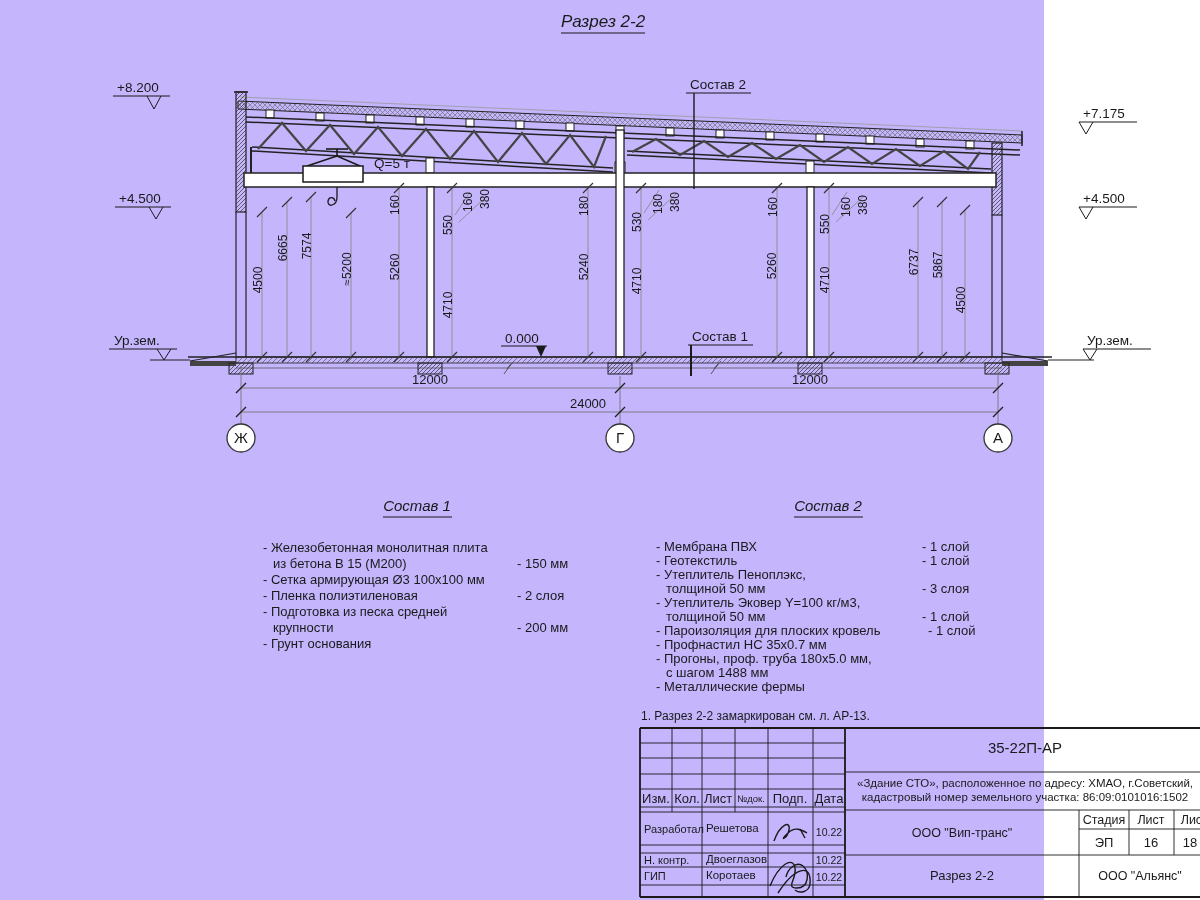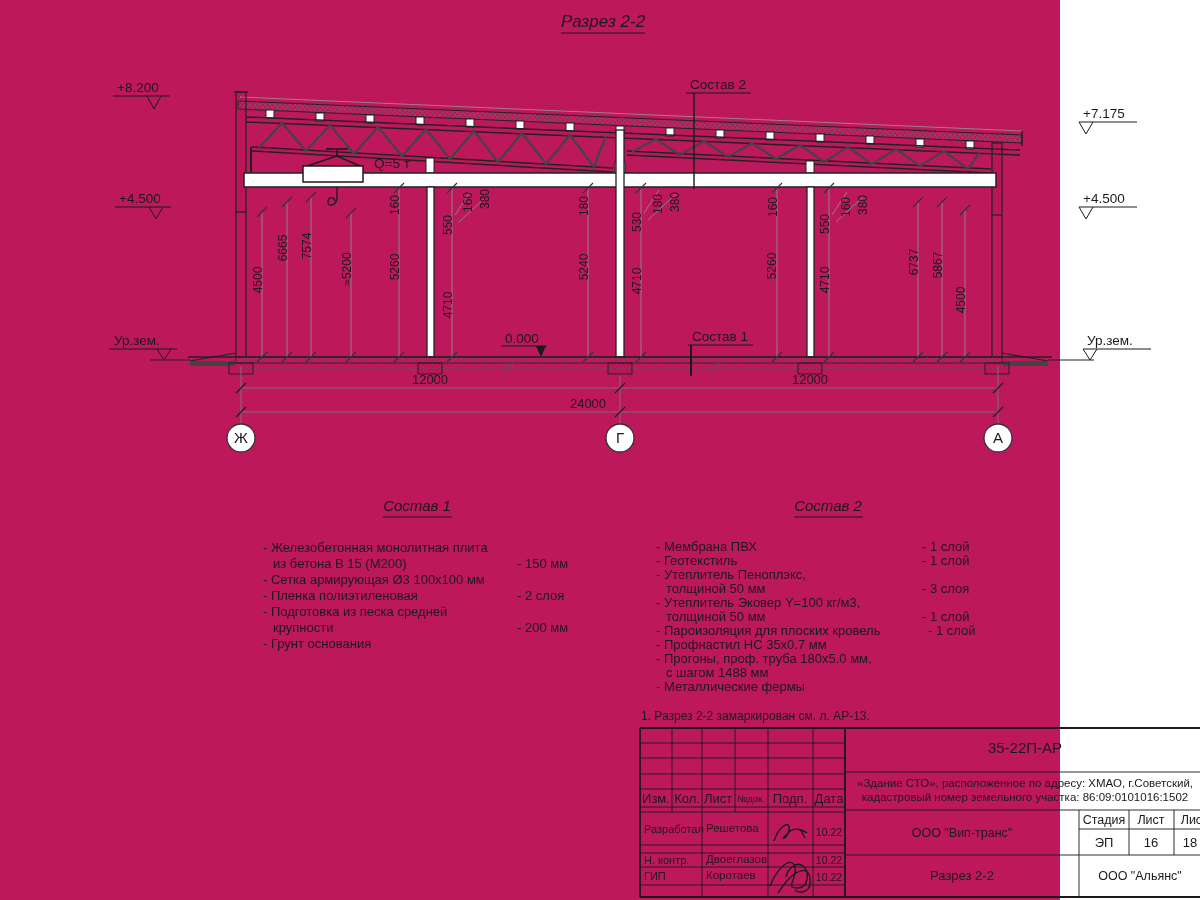--- a/index.html
+++ b/index.html
@@ -1,16 +1,16 @@
 <!DOCTYPE html>
 <html><head>
 <meta charset="utf-8">
 <style>
   html,body{margin:0;padding:0;background:#ffffff;width:1200px;height:900px;overflow:hidden;}
-  #sheet{position:relative;width:1044px;height:900px;background:#be185d;padding-left:16px;}
+  #sheet{position:relative;width:1044px;height:900px;background:#c4b5fd;}
   svg{position:absolute;left:0;top:0;}
   .t{font-family:"Liberation Sans",sans-serif;fill:#1a1a1a;}
   .ital{font-style:italic;}
   .vdim{font-size:12px;}
   .hdim{font-size:13px;}
   .elev{font-size:13.5px;}
   .callout{font-size:13.5px;}
   .axis{font-size:15px;}
   .list{font-size:13px;}
   .listtitle{font-size:15px;}

